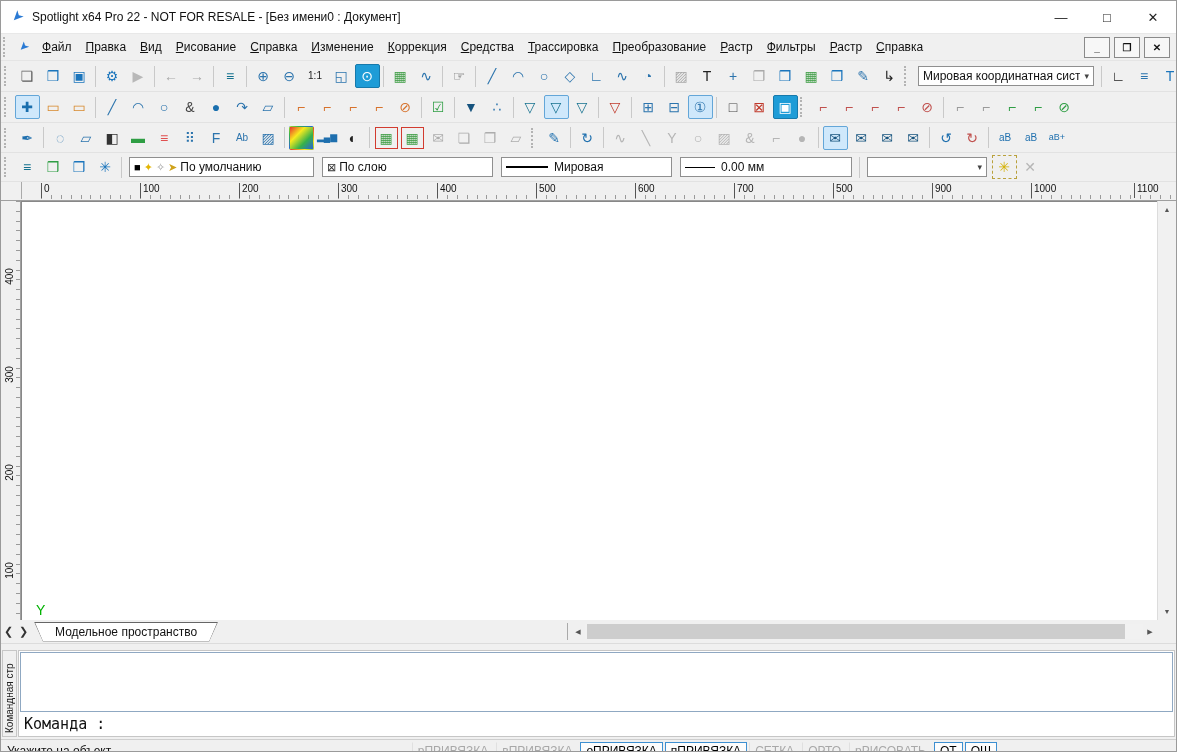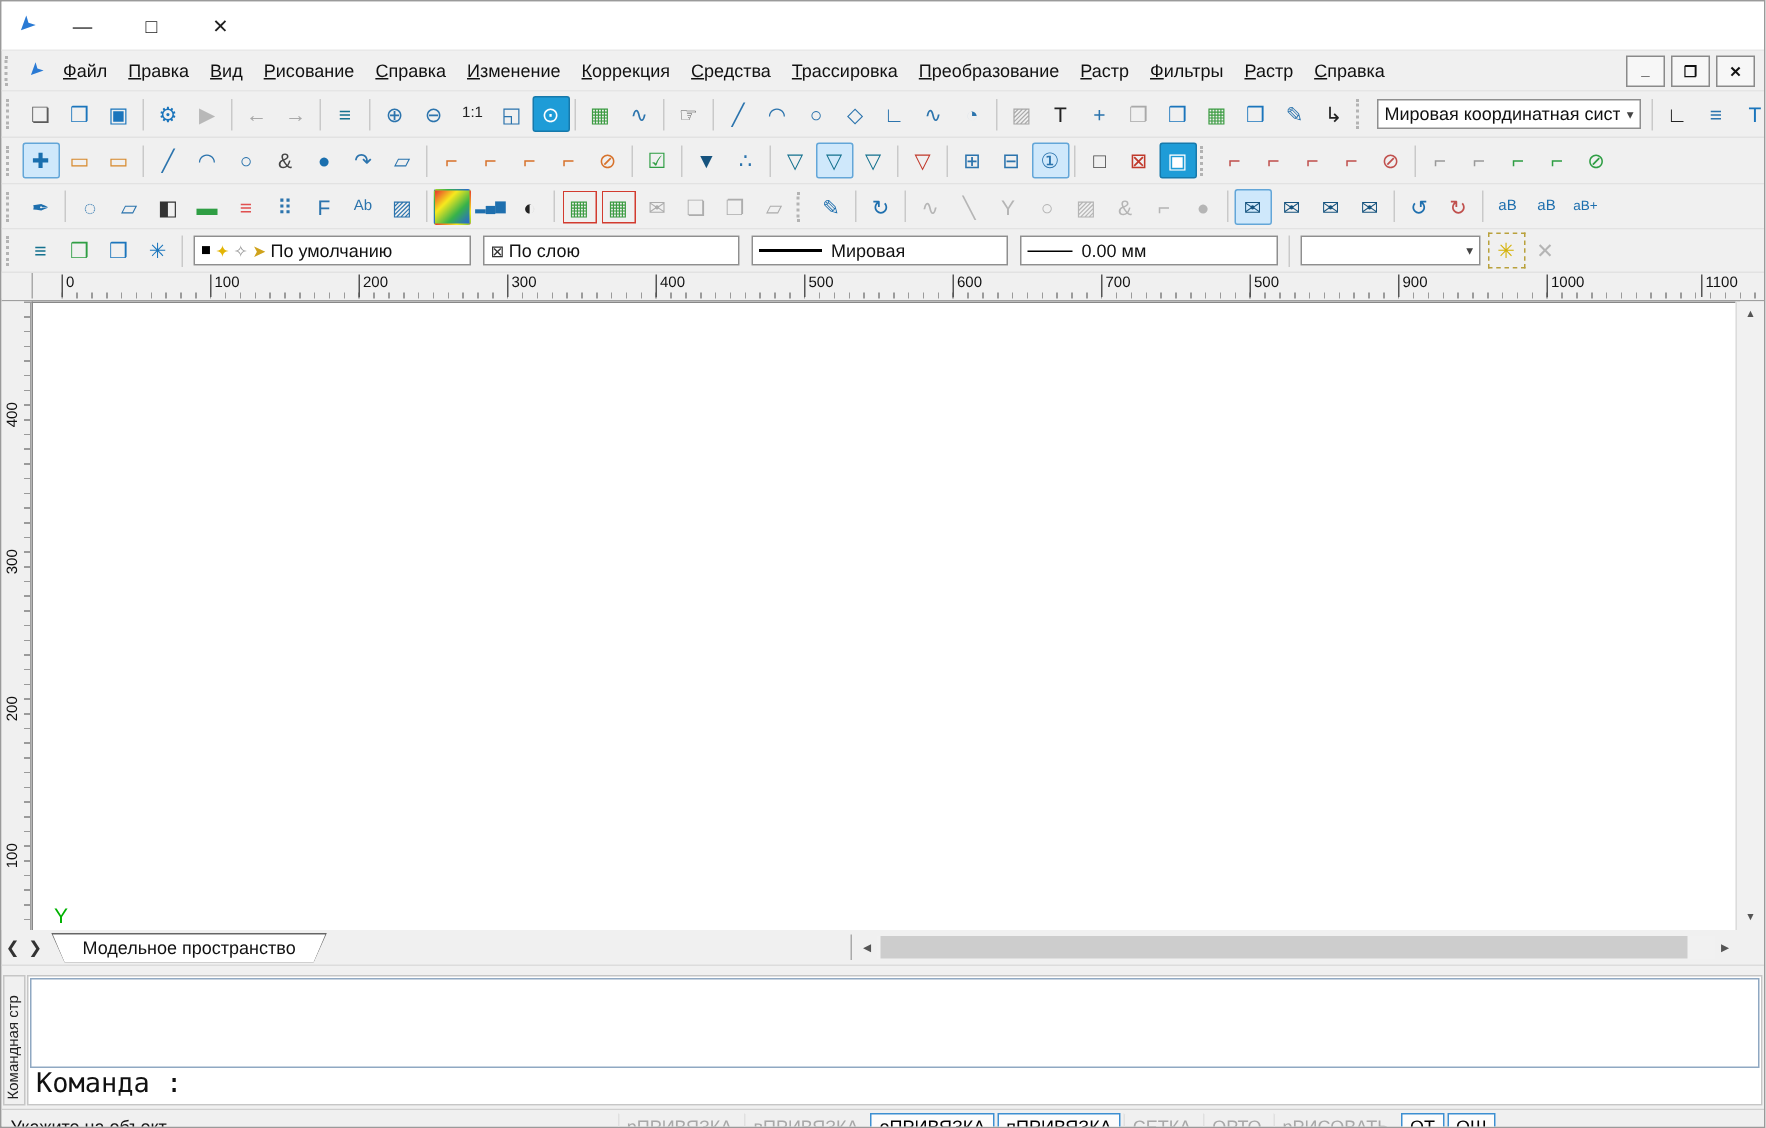--- a/index.html
+++ b/index.html
@@ -74,38 +74,39 @@
   .hsarrow{width:14px;height:15px;display:flex;align-items:center;justify-content:center;font-size:7px;color:#555;}
   .hstrack{flex:1;height:15px;background:#f1f1f1;position:relative;}
   .hsthumb{position:absolute;left:2px;top:0;height:15px;width:538px;background:#cdcdcd;}
   
   .cmdwrap{position:relative;height:95px;background:#f0f0f0;}
   .cmdtitle{position:absolute;left:1px;top:6px;bottom:2px;width:15px;background:#f0f0f0;border:1px solid #c6c6c6;
             writing-mode:vertical-rl;transform:rotate(180deg);font-size:10px;color:#222;
             display:flex;align-items:center;padding:3px 1px;box-sizing:border-box;overflow:hidden;white-space:nowrap;}
   .cmdbody{position:absolute;left:17px;right:1px;top:6px;bottom:2px;background:#fff;border:1px solid #c6c6c6;}
   .cmdhist{position:absolute;left:1px;right:1px;top:1px;height:58px;background:#fff;border:1px solid #8fa8c2;}
-  .cmdprompt{position:absolute;left:5px;bottom:3px;font-family:"DejaVu Sans Mono",monospace;font-size:18px;color:#111;}
+  .cmdprompt{position:absolute;left:5px;bottom:3px;font-family:"DejaVu Sans Mono",monospace;font-size:15px;color:#111;}
   
   .statusbar{height:22px;display:flex;align-items:center;background:#f0f0f0;border-top:1px solid #cfcfcf;}
   .smsg{flex:1;padding-left:6px;font-size:12px;white-space:nowrap;}
   .sbtn{margin:0 1px;padding:1px 5px;font-size:12px;color:#a8a8a8;border:1px solid transparent;
         border-left:1px solid #e0e0e0;white-space:nowrap;flex:none;}
   .sbtn.on{color:#000;border:1px solid #3d8fd1;background:#fcfcfc;}
   .sspacer{width:178px;flex:none;}
   .grad{background:linear-gradient(135deg,#e7352c,#f7e91e,#36b24a,#2a62d9);}
   .grad .g{color:transparent !important;}
 </style>
 </head>
 <body>
 
 <div class="app">
 
   <div class="titlebar">
     <span class="appicon">➤</span>
+    <span class="wtitle">Spotlight x64 Pro 22 - NOT FOR RESALE - [Без имени0 : Документ]</span>
     <span class="winbtns">
         <span class="winbtn">—</span>
         <span class="winbtn">□</span>
         <span class="winbtn">✕</span>
       </span>
   </div>
 
   <div class="menubar">
     <span class="grip"></span>
     <span class="mdiicon">➤</span>

